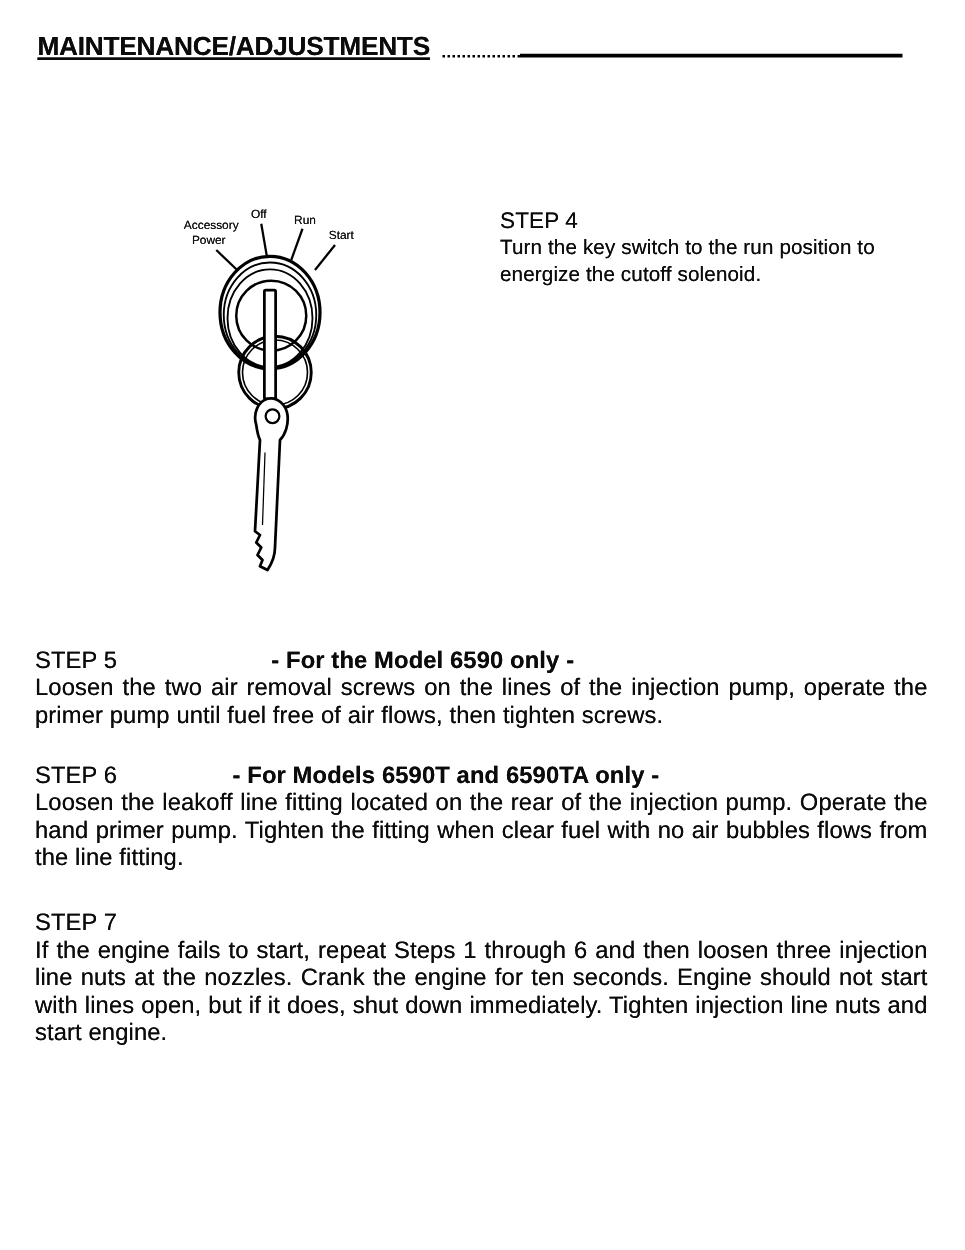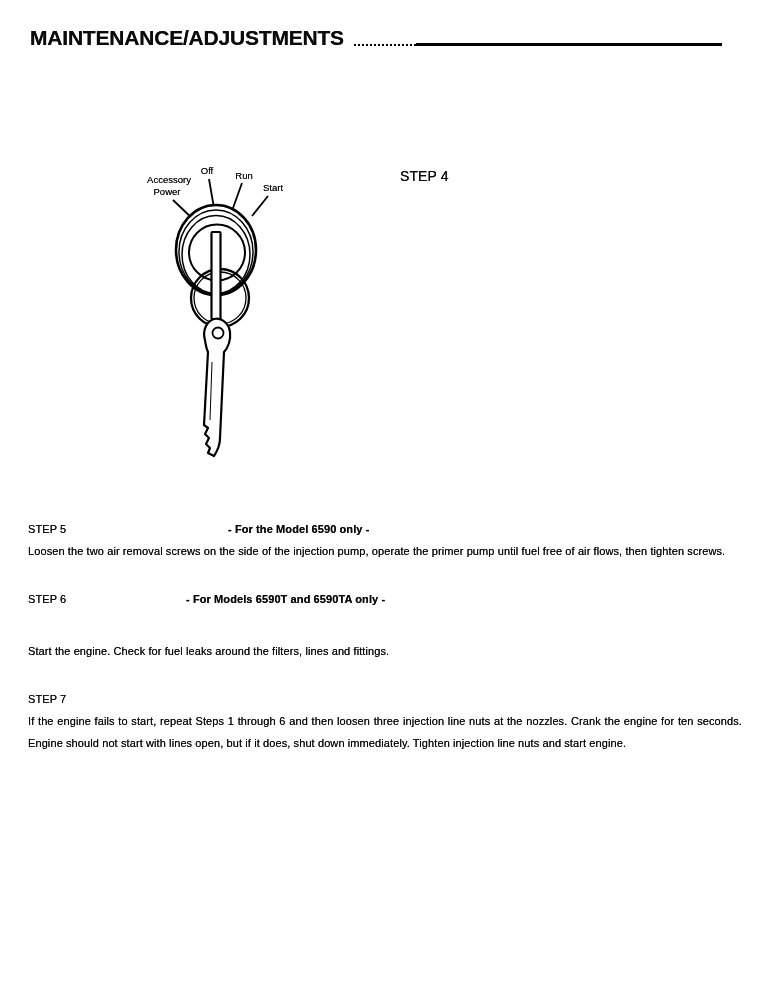--- a/index.html
+++ b/index.html
@@ -10,20 +10,21 @@
     background:#ffffff;
     color:#0b0b0b;
     font-family:"Liberation Sans", sans-serif;
     overflow:hidden;
     text-shadow:0 0 .5px rgba(0,0,0,.85);
   }
   
   .header{
     position:absolute;left:30px;right:50px;top:28px;
     display:flex;
+    text-decoration:underline;
   }
   .header-title{
     font-weight:bold;font-size:21px;line-height:19px;
     letter-spacing:-.2px;white-space:nowrap;
   }
   .rule-dotted{
     width:62px;margin-left:10px;
     border-bottom:2px dotted #000;
     align-self:flex-end;margin-bottom:1px;
   }
@@ -40,32 +41,32 @@
   .figure svg{display:block;width:100%;height:100%;}
   .figure text{
     font-family:"Liberation Sans", sans-serif;
     font-size:9.5px;fill:#111;
   }
   
   .step4{
     position:absolute;left:400px;top:165px;width:340px;
     font-size:16.5px;line-height:22px;letter-spacing:.1px;
   }
-  .step4 .num{margin:0 0 0 0;font-weight:normal;font-size:14px;}
+  .step4 .num{margin:0 0 0 0;font-weight:normal;font-size:18px;}
   .step4 p{margin:0;}
   
   .content{
     position:absolute;left:28px;top:518px;width:714px;
-    font-size:11px;line-height:22px;letter-spacing:.1px;
+    font-size:19px;line-height:22px;letter-spacing:.1px;
   }
   .step{margin:0;}
   .step-head{position:relative;height:22px;}
   .step-num{font-weight:normal;}
   .step-title{position:absolute;top:0;font-weight:bold;white-space:nowrap;}
-  .t5{left:200px;}
+  .t5{left:189px;}
   .t6{left:158px;}
   .step-body{margin:0;text-align:justify;}
   .mb26{margin-bottom:26px;}
   .mb30{margin-bottom:30px;}
 </style>
 </head>
 <body>
 
 <div class="page">
 
@@ -109,41 +110,42 @@
                L 84 200
                C 88 196, 91 188, 90 180
                C 89 172, 82 165, 74 167 Z" fill="#fff" stroke="#000" stroke-width="2.2" stroke-linejoin="round"></path>
       <line x1="72" y1="210" x2="70" y2="268" stroke="#000" stroke-width="1"></line>
       <circle cx="78" cy="181" r="5.5" fill="#fff" stroke="#000" stroke-width="1.8"></circle>
     </svg>
   </div>
 
   <div class="step4">
     <div class="num">STEP 4</div>
+    <p>Turn the key switch to the run position to energize the cutoff solenoid.</p>
   </div>
 
   <div class="content">
 
     <div class="step mb26">
       <div class="step-head">
         <span class="step-num">STEP 5</span>
         <span class="step-title t5">- For the Model 6590 only -</span>
       </div>
-      <p class="step-body">Loosen the two air removal screws on the side of the injection pump, operate the primer pump until fuel free of air flows, then tighten screws.</p>
+      <p class="step-body">Loosen the two air removal screws on the lines of the injection pump, operate the primer pump until fuel free of air flows, then tighten screws.</p>
     </div>
 
     <div class="step mb30">
       <div class="step-head">
         <span class="step-num">STEP 6</span>
         <span class="step-title t6">- For Models 6590T and 6590TA only -</span>
       </div>
+      <p class="step-body">Loosen the leakoff line fitting located on the rear of the injection pump. Operate the hand primer pump. Tighten the fitting when clear fuel with no air bubbles flows from the line fitting.</p>
     </div>
 
     <div class="step mb26">
-      <p class="step-body">Start the engine. Check for fuel leaks around the filters, lines and fittings.</p>
     </div>
 
     <div class="step">
       <div class="step-head">
         <span class="step-num">STEP 7</span>
       </div>
       <p class="step-body">If the engine fails to start, repeat Steps 1 through 6 and then loosen three injection line nuts at the nozzles. Crank the engine for ten seconds. Engine should not start with lines open, but if it does, shut down immediately. Tighten injection line nuts and start engine.</p>
     </div>
 
   </div>

